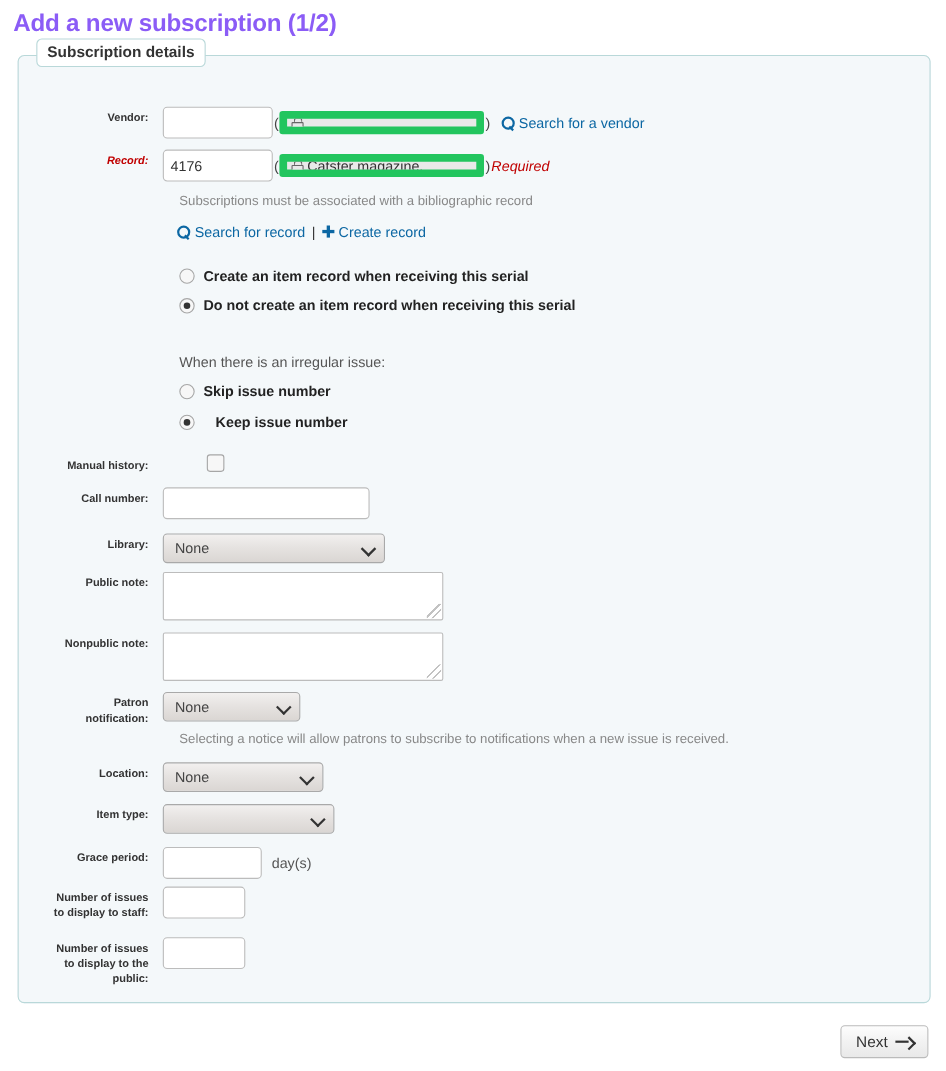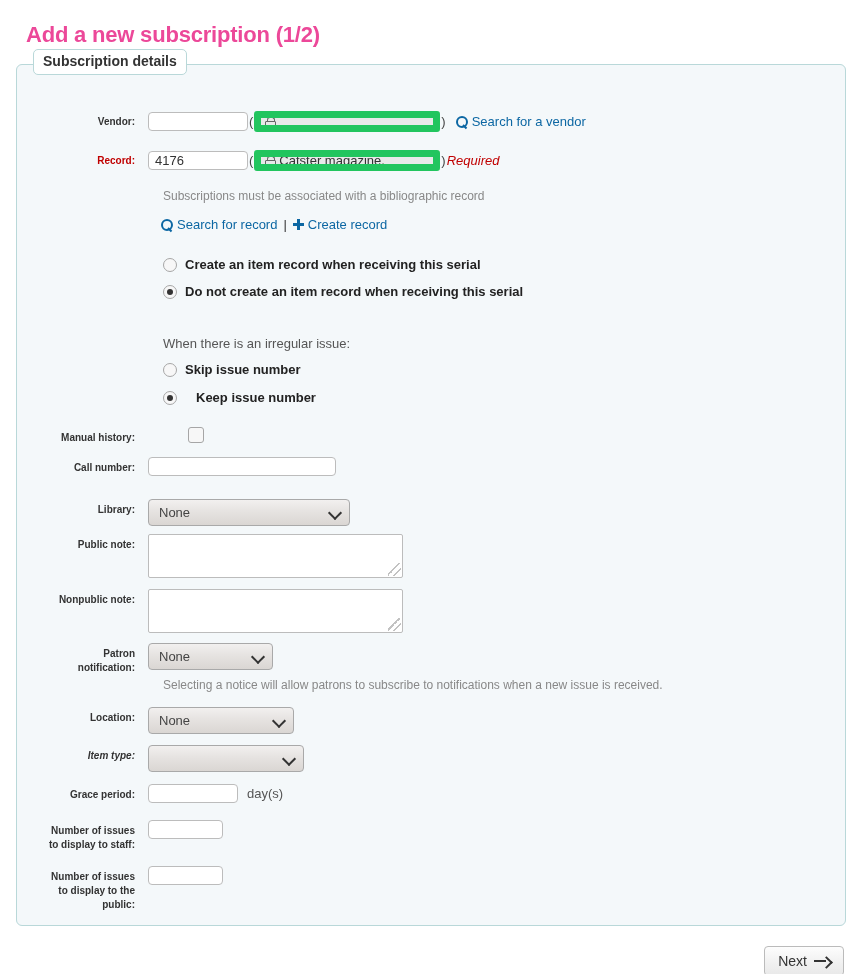--- a/index.html
+++ b/index.html
@@ -9,25 +9,25 @@
     background: #ffffff;
     font-family: "Liberation Sans", sans-serif;
     font-size: 13px;
     color: #333333;
     overflow: hidden;
   }
 
   #page { position: relative; width: 860px; height: 974px; }
 
   .page-title {
-    margin: 14px;
+    margin: 0;
     padding: 8px 0 0 12px;
     font-size: 22px;
     font-weight: bold;
-    color: #ec4899;
+    color: #8b5cf6;
     letter-spacing: -0.2px;
   }
 
   
   .fieldset {
     position: absolute;
     left: 14px;
     top: 50px;
     width: 830px;
     height: 862px;
@@ -61,33 +61,33 @@
   .lbl {
     width: 118px;
     flex: 0 0 118px;
     text-align: right;
     font-weight: bold;
     font-size: 10px;
     color: #333333;
     padding-top: 4px;
     line-height: 14px;
   }
-  .lbl.required { color: #c00000; }
+  .lbl.required { color: #c00000; font-style: italic; }
   .ctl { margin-left: 13px; display: flex; align-items: center; }
 
   
   input[type="text"] {
     font-family: "Liberation Sans", sans-serif;
     font-size: 13px;
     color: #333333;
     background: #ffffff;
     border: 1px solid #bcbcbc;
     border-radius: 4px;
     padding: 3px 6px;
-    height: 19px;
+    height: 29px;
     outline: none;
   }
   .in-vendor, .in-record { width: 100px; }
   .in-callnum { width: 188px; }
   .in-grace   { width: 90px; }
   .in-num     { width: 75px; }
 
   .ro-wrap { display: flex; align-items: center; }
   .paren { color: #444444; font-size: 13px; padding: 0 1px; }
   .readonly-fld {
@@ -485,21 +485,21 @@
     <div class="row" style="top:642px;">
       <div class="lbl">Location:</div>
       <div class="ctl">
         <div class="sel sel-loc">
           <span>None</span>
           <span class="chev"></span>
         </div>
       </div>
     </div>
 
-    <div class="row" style="top:680px;font-style:italic;">
+    <div class="row" style="top:680px;">
       <div class="lbl">Item type:</div>
       <div class="ctl">
         <div class="sel sel-item">
           <span></span>
           <span class="chev"></span>
         </div>
       </div>
     </div>
 
     <div class="row" style="top:719px;">

